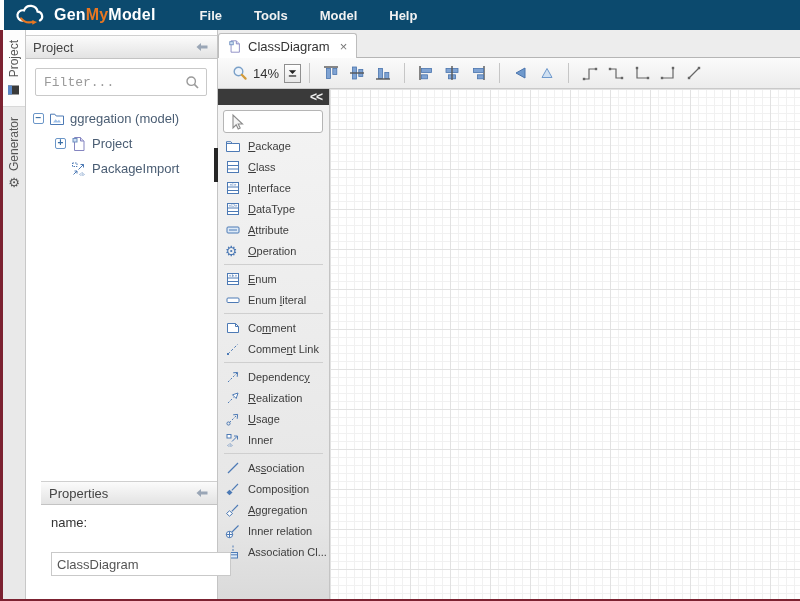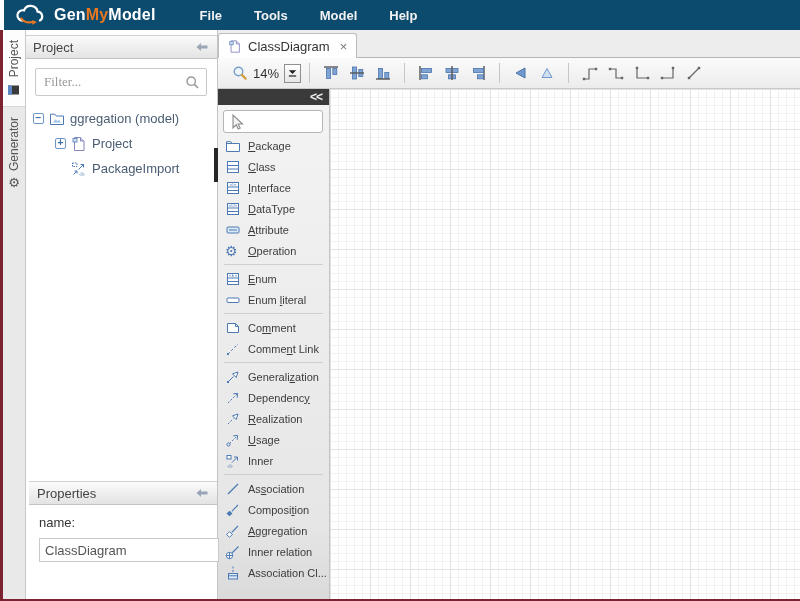--- a/index.html
+++ b/index.html
@@ -30,33 +30,33 @@
   
   .left-panel{position:absolute;left:25px;top:30px;bottom:2px;width:193px;background:#fff;
     border-right:1px solid #c4c4c4;box-sizing:border-box;z-index:10;}
   .panel-header{height:22px;margin-top:5px;background:linear-gradient(#fbfbfb,#e3e3e3);
     border-top:1px solid #cfcfcf;border-bottom:1px solid #c3c3c3;
     display:flex;align-items:center;justify-content:space-between;padding:0 8px;}
   .panel-title{font-size:13px;color:#444;}
   .panel-arrow{width:14px;height:10px;display:flex;}
   .filter-wrap{margin:9px 10px 0 10px;height:26px;border:1px solid #c9c9c9;border-radius:2px;
     background:#fff;display:flex;align-items:center;padding:0 6px;}
-  .filter-input{flex:1;border:none;outline:none;font-size:13px;color:#555;font-family:Liberation Serif, serif;background:transparent;min-width:0;}
+  .filter-input{flex:1;border:none;outline:none;font-size:13px;color:#555;font-family:Liberation Mono, monospace;background:transparent;min-width:0;}
   .filter-input::placeholder{color:#9a9a9a;}
   .tree{margin-top:10px;}
   .tree-row{display:flex;align-items:center;gap:5px;height:25px;font-size:13px;color:#4a5d73;cursor:default;}
   .tree-row .lbl{white-space:nowrap;}
   .ind0{padding-left:8px;} .ind1{padding-left:30px;}
   .exp{width:11px;height:11px;box-sizing:border-box;border:1px solid #6b96c8;border-radius:2px;background:#fff;
     color:#3a6ea5;font-size:10px;line-height:8px;text-align:center;flex:0 0 auto;font-weight:bold;}
   .exp.none{visibility:hidden;}
   .splitter-handle{position:absolute;right:-1px;top:118px;width:4px;height:34px;background:#262626;z-index:40;}
-  .props{position:absolute;left:4px;right:0;top:451px;}
+  .props{position:absolute;left:16px;right:0;top:451px;}
   .props .panel-header{margin-top:0;}
-  .prop-label{font-size:13px;color:#333;margin:10px 0 8px 10px;}
+  .prop-label{font-size:13px;color:#333;margin:10px 0 22px 10px;}
   .prop-input{display:block;margin:0 12px 0 10px;width:168px;height:22px;border:1px solid #c9c9c9;
     font-size:13px;color:#555;padding:0 5px;font-family:inherit;outline:none;}
   
   .main{position:absolute;left:218px;top:30px;right:0;bottom:2px;display:flex;flex-direction:column;}
   .tabbar{height:27px;background:#ededed;border-bottom:1px solid #b5b5b5;display:flex;align-items:flex-end;flex:0 0 auto;}
   .tab{height:24px;background:#fff;border:1px solid #bdbdbd;border-bottom:none;border-radius:3px 3px 0 0;
     display:flex;align-items:center;padding:0 9px;gap:6px;margin-bottom:-1px;}
   .tab-label{font-size:13px;color:#333;}
   .tab-close{font-size:13px;color:#777;margin-left:4px;cursor:default;}
   .toolbar{height:30px;background:linear-gradient(#fbfbfb,#ececec);border-bottom:1px solid #c9c9c9;
@@ -455,30 +455,20 @@
                 <line x1="3" y1="13" x2="13" y2="3" stroke="#4d7ab5" stroke-dasharray="2.5 2"></line>
                 <rect x="2" y="12" width="2" height="2" fill="#4d7ab5"></rect>
               </svg>
             </span>
             <span>Comme<span class="mn">n</span>t Link</span>
           </div>
           <div class="psep"></div>
           <div class="pal-item">
             <span class="icn">
               <svg width="16" height="16" viewBox="0 0 16 16">
-                <line x1="3" y1="13" x2="8.5" y2="7.5" stroke="#4d7ab5"></line>
-                <polygon points="13,3 7.5,4.8 11.2,8.5" fill="#fff" stroke="#4d7ab5"></polygon>
-                <rect x="2" y="12" width="2" height="2" fill="#4d7ab5"></rect>
-              </svg>
-            </span>
-            <span>Generali<span class="mn">z</span>ation</span>
-          </div>
-          <div class="pal-item">
-            <span class="icn">
-              <svg width="16" height="16" viewBox="0 0 16 16">
                 <line x1="3" y1="13" x2="12.3" y2="3.7" stroke="#4d7ab5" stroke-dasharray="2 1.6"></line>
                 <polyline points="8.2,3.8 12.6,3.4 12.2,7.8" fill="none" stroke="#4d7ab5"></polyline>
               </svg>
             </span>
             <span>Dependenc<span class="mn">y</span></span>
           </div>
           <div class="pal-item">
             <span class="icn">
               <svg width="16" height="16" viewBox="0 0 16 16">
                 <line x1="3" y1="13" x2="8.5" y2="7.5" stroke="#4d7ab5" stroke-dasharray="2 1.6"></line>

